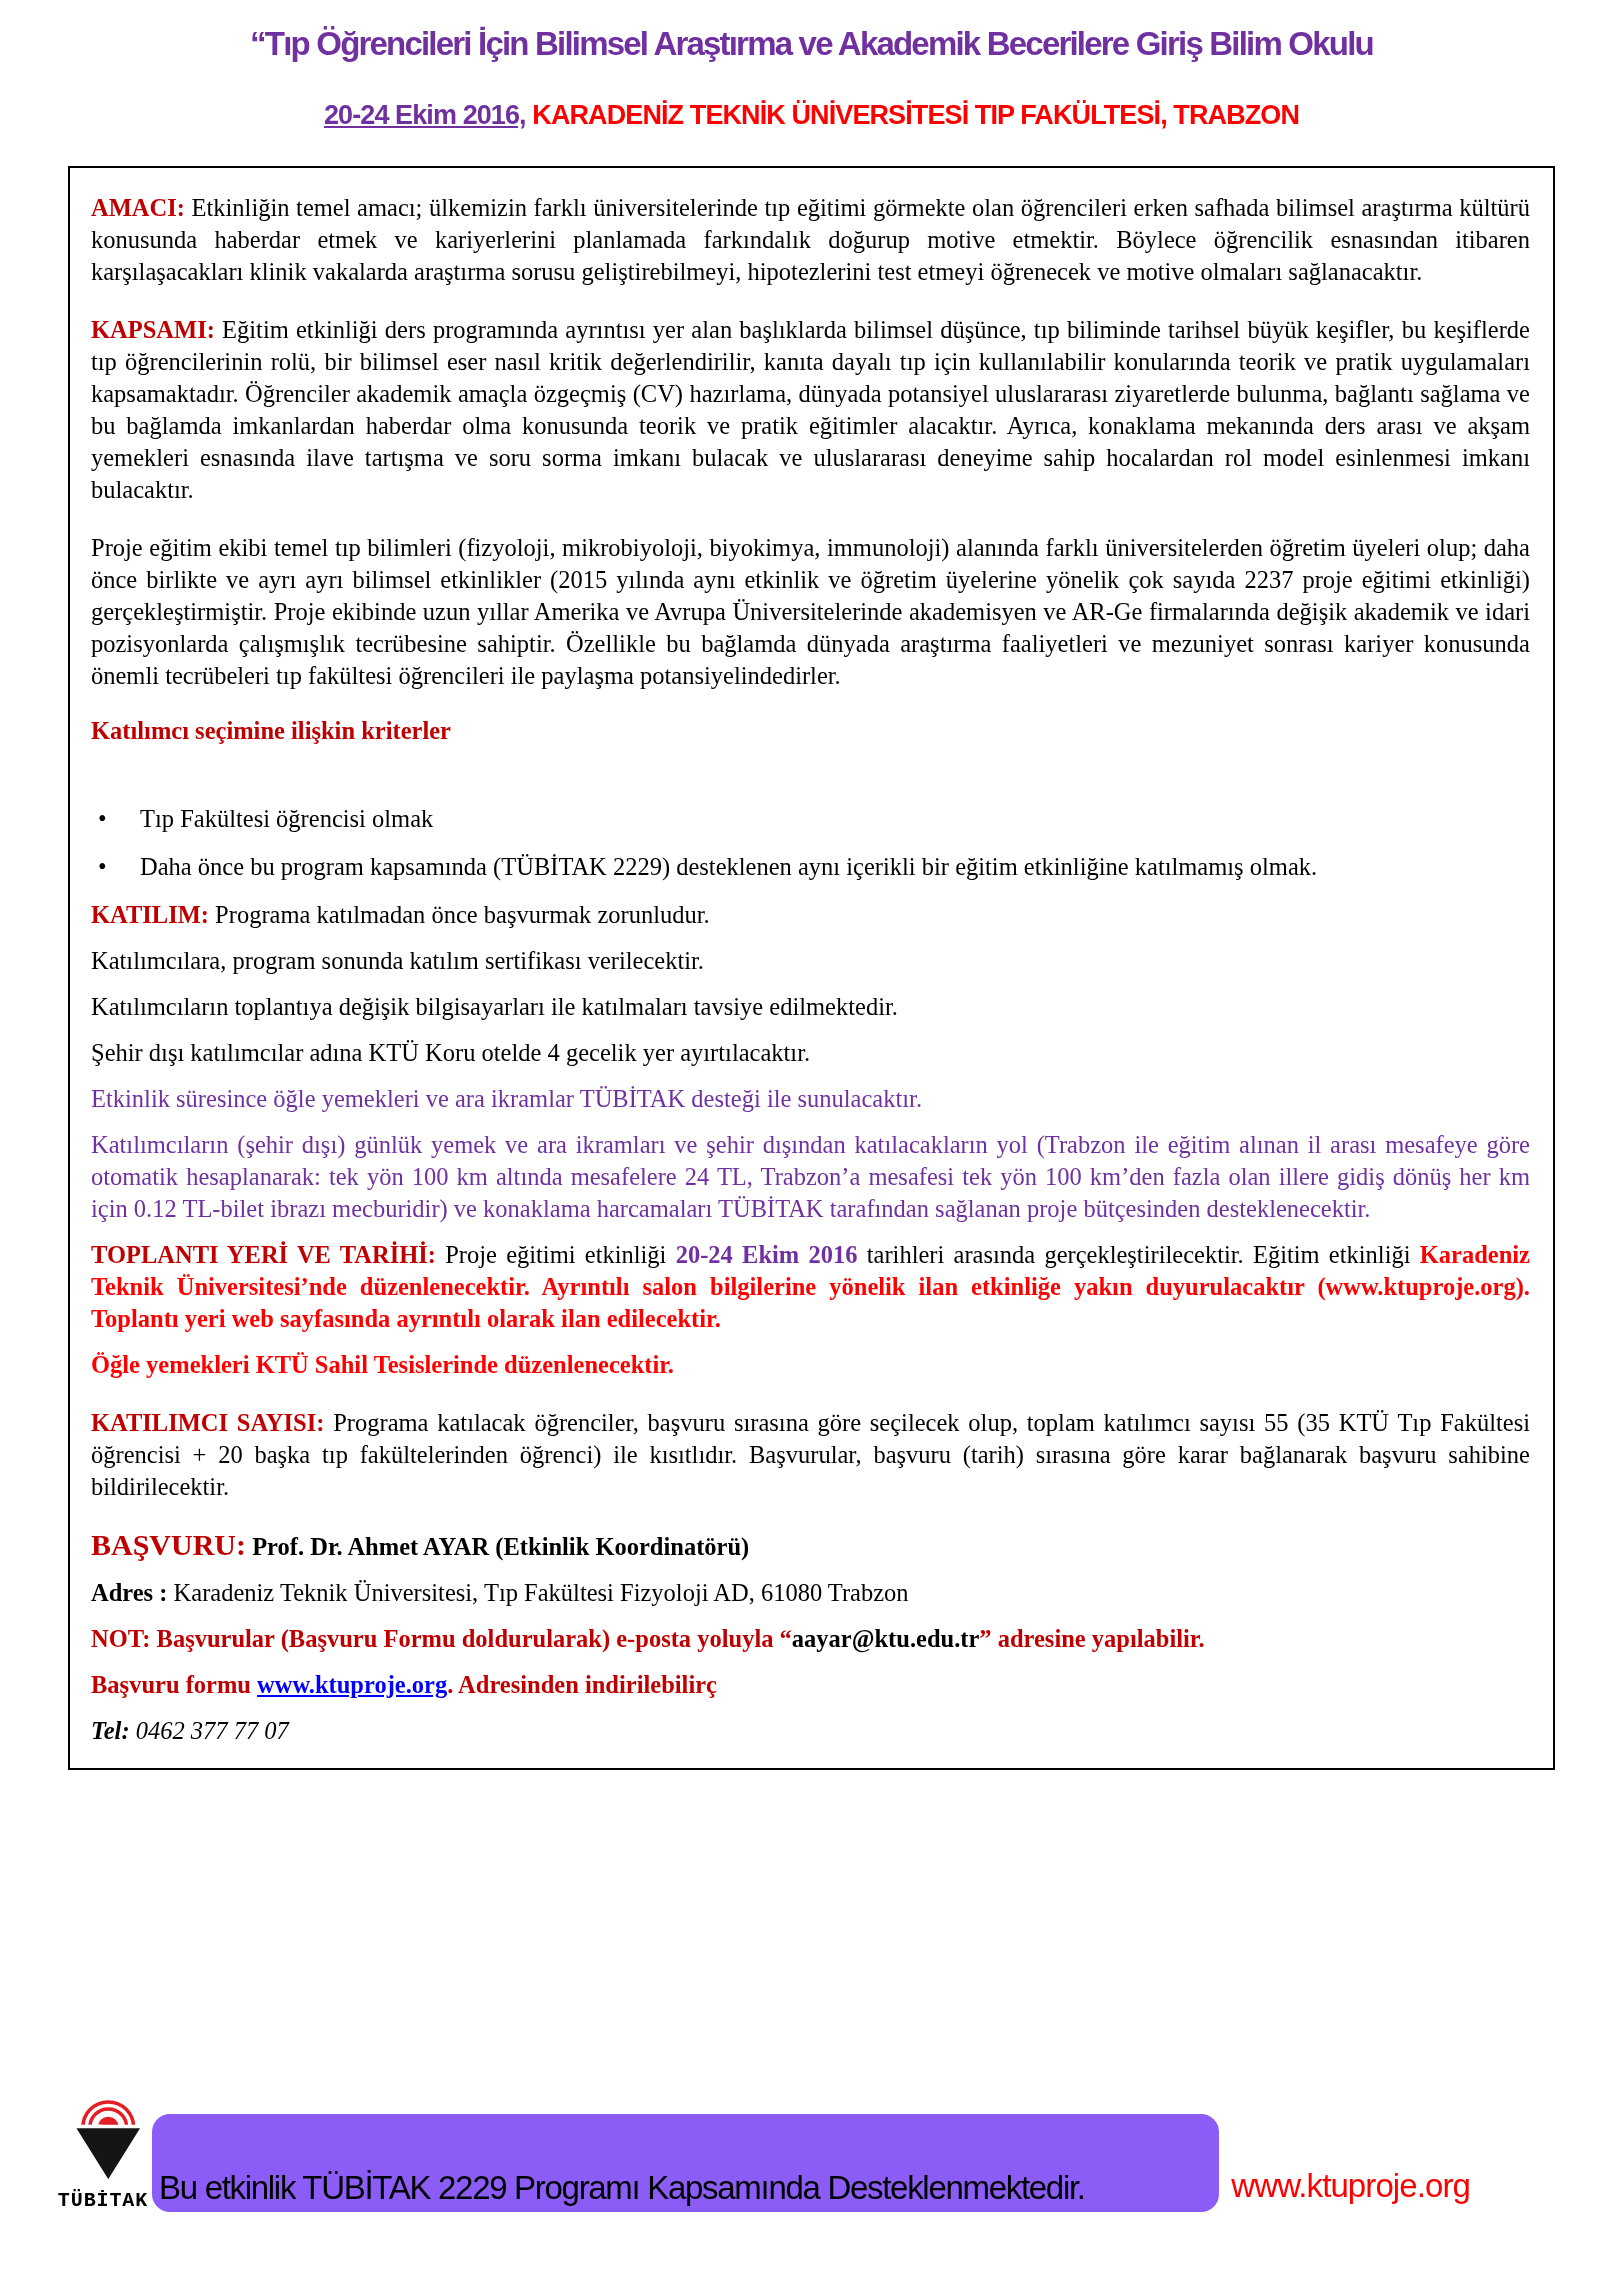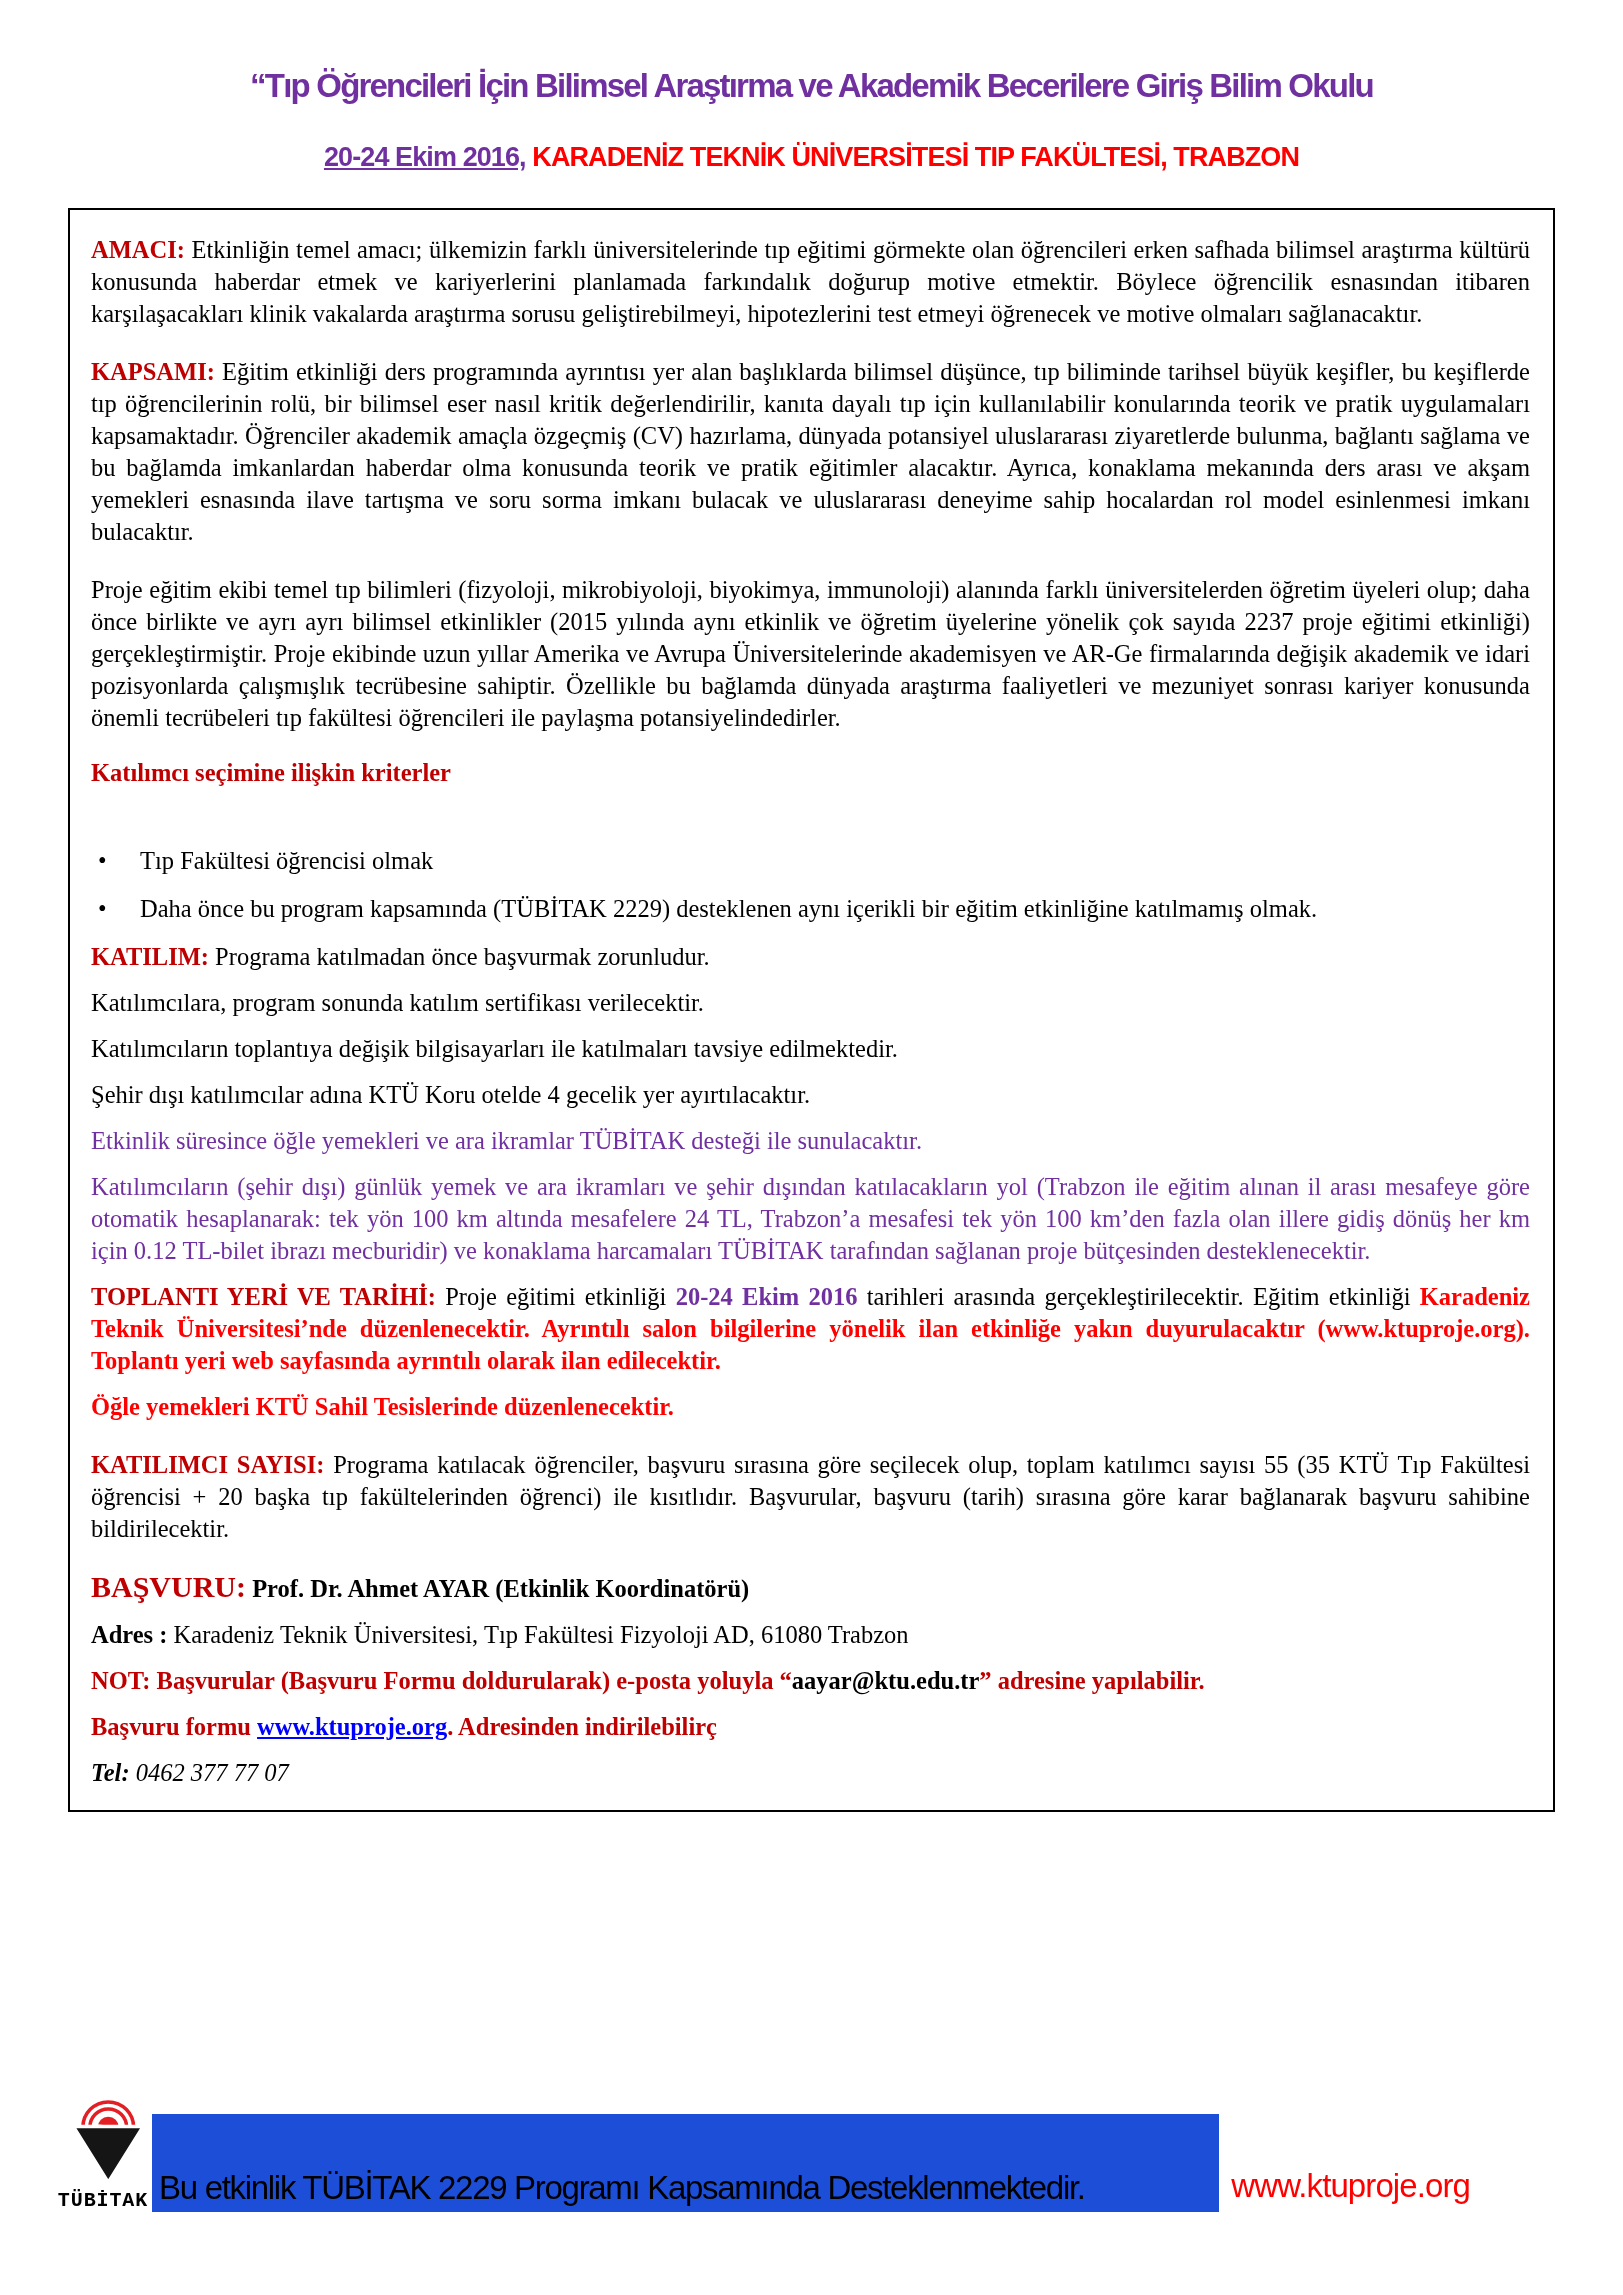--- a/index.html
+++ b/index.html
@@ -2,21 +2,21 @@
 <html lang="tr" style="font-size:14px"><head>
 <meta charset="utf-8">
 <style>
   html,body{margin:0;padding:0;background:#ffffff;}
   body{
     width:1623px;height:2295px;position:relative;
     font-family:"Liberation Serif", serif;color:#000;
   }
   
   .page-title{
-    text-align:center;padding-top:67px;
+    text-align:center;padding-top:25px;
     font-family:"Liberation Sans", sans-serif;font-weight:bold;
     font-size:33px;letter-spacing:-1.8px;color:#7030A0;
   }
   .page-subtitle{
     text-align:center;margin-top:37px;
     font-family:"Liberation Sans", sans-serif;font-weight:bold;
     font-size:27px;letter-spacing:-0.9px;
   }
   .sub-date{color:#7030A0;text-decoration:underline;}
   .sub-loc{color:#FF0000;}
@@ -42,22 +42,22 @@
   .gap-top{margin-top:26px !important;}
   .basvuru-line .lbl-darkred{font-size:30px;}
   .link-blue{color:#0000FF;font-weight:bold;text-decoration:underline;cursor:pointer;}
   
   .footer{
     position:absolute;left:54px;top:2099px;
     display:flex;align-items:flex-end;
   }
   .tubitak-logo{width:98px;flex:0 0 98px;position:relative;z-index:2;background:#fff;}
   .cyan-band{
-    background:#1d4ed8;height:98px;width:1067px;box-sizing:border-box;
-    display:flex;align-items:flex-end;padding:0 3.5px 5.3px 7px;
+    background:#8b5cf6;height:98px;width:1067px;box-sizing:border-box;
+    display:flex;align-items:flex-end;padding:0 3.5px 5.3px 7px;border-radius:18px;
   }
   .banner-text{
     font-family:"Liberation Sans", sans-serif;font-size:33px;letter-spacing:-1.3px;
     color:#000;white-space:nowrap;
   }
   .footer-url{
     font-family:"Liberation Sans", sans-serif;font-size:33px;letter-spacing:-0.9px;
     color:#FF0000;margin-left:12.3px;padding-bottom:7px;white-space:nowrap;
   }
   .logo-caption{

